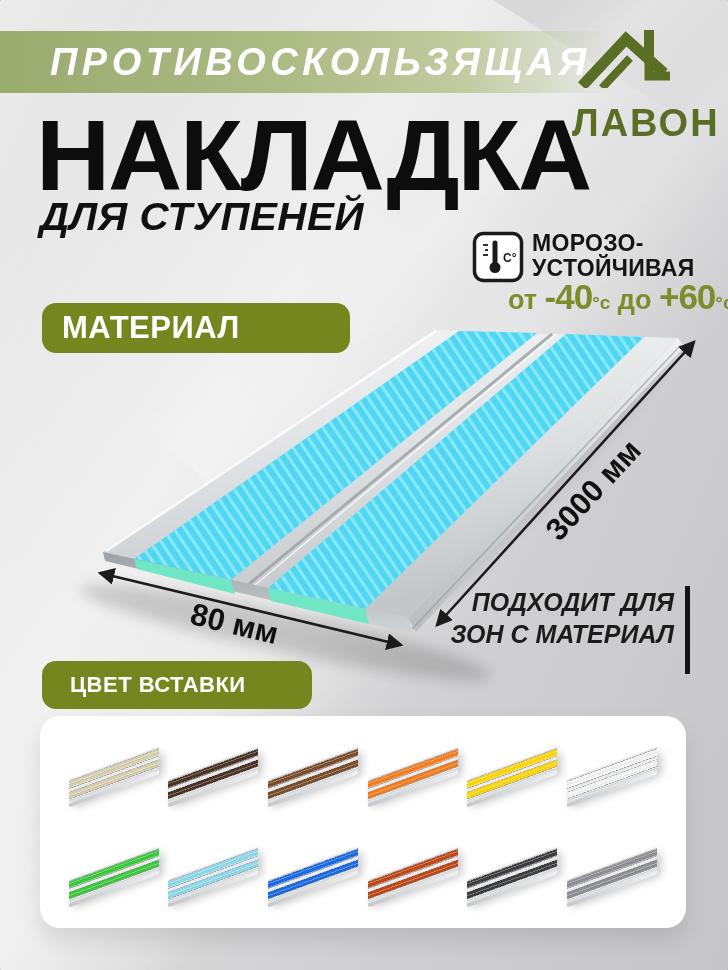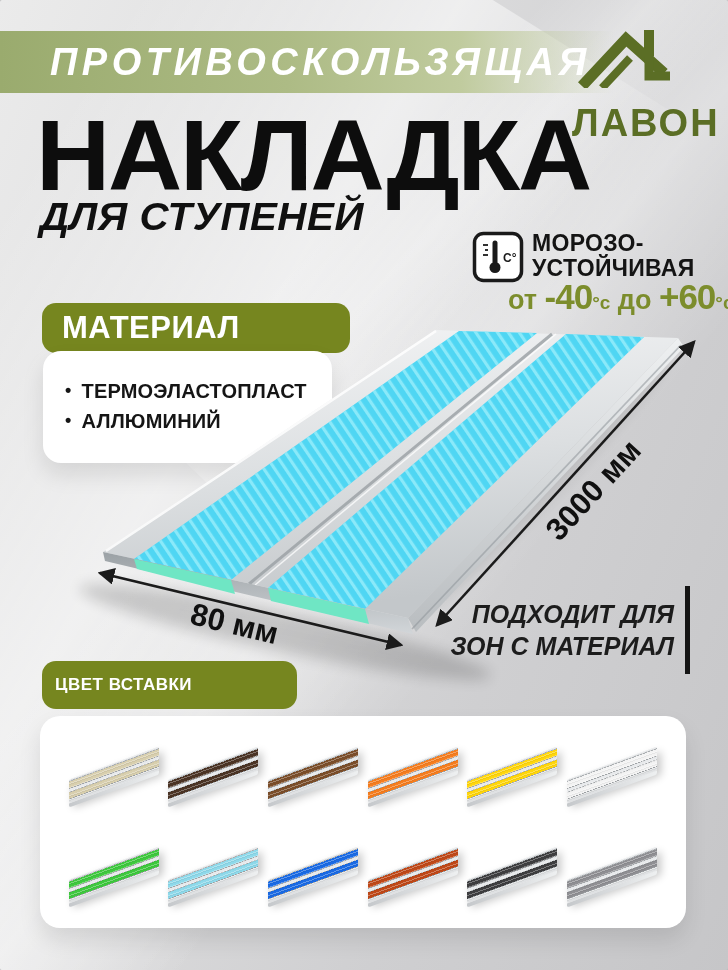--- a/index.html
+++ b/index.html
@@ -42,28 +42,28 @@
   .badge{position:absolute;background:var(--badge-green);color:#fff;font-weight:800;border-radius:14px;
     display:flex;align-items:center;}
   .badge.material{left:42px;top:303px;width:288px;height:50px;padding-left:20px;font-size:31px;letter-spacing:.5px;}
   .card{position:absolute;background:#fff;border-radius:18px;box-shadow:0 12px 22px rgba(0,0,0,.10);}
   .card.material-card{left:43px;top:351px;width:289px;height:112px;}
   .material-list{margin:26px 0 0 22px;padding:0;list-style:none;}
   .material-list li{font-size:20px;font-weight:800;color:#151515;line-height:29px;letter-spacing:.2px;}
   .material-list li::before{content:"•";margin-right:10px;font-size:18px;position:relative;top:-2px;}
 
   
-  .suit{position:absolute;top:586px;right:38px;display:flex;align-items:center;gap:11px;}
+  .suit{position:absolute;top:586px;right:38px;display:flex;align-items:flex-start;gap:11px;}
   .suit-text{text-align:right;font-style:italic;font-size:25px;line-height:32px;color:#1c1c1c;font-weight:600;}
   .suit-text .xbold{font-weight:800;}
   .suit-text .light{font-weight:500;}
   .suit-bar{width:5px;height:88px;background:#141414;}
 
   
-  .badge.colors{left:42px;top:661px;width:242px;height:48px;padding-left:13px;font-size:17px;letter-spacing:.5px;}
+  .badge.colors{left:42px;top:661px;width:242px;height:48px;padding-left:28px;font-size:22px;letter-spacing:.5px;}
   .card.colors-card{left:40px;top:716px;width:646px;height:212px;border-radius:20px;}
   .swatch-grid{display:grid;grid-template-columns:repeat(6,1fr);padding:12px 24px 0 24px;row-gap:6px;}
   .cell{height:94px;display:flex;align-items:center;justify-content:center;}
   .mini{width:90px;height:24px;transform:skewY(-20deg);border-radius:2px;position:relative;
     box-shadow:4px 6px 8px rgba(0,0,0,.22);
     background:linear-gradient(180deg,
       #e3e5e7 0%,#e3e5e7 7%,#b0b4b7 7%,#b0b4b7 10%,
       var(--c) 10%,var(--c) 37%,#a9adb0 37%,#a9adb0 40%,
       #e8eaec 40%,#e8eaec 52%,#a9adb0 52%,#a9adb0 55%,
       var(--c) 55%,var(--c) 81%,#9b9fa2 81%,#9b9fa2 84%,
@@ -115,26 +115,20 @@
   </div>
   <div class="frost-label">
     <div>МОРОЗО-</div>
     <div>УСТОЙЧИВАЯ</div>
   </div>
   <div class="temp-line">
     <span class="w">от </span><span class="n">-40</span><span class="u">°с</span><span class="w"> до </span><span class="n">+60</span><span class="u">°с</span>
   </div>
 
   <div class="badge material">МАТЕРИАЛ</div>
-  <div class="card material-card">
-    <ul class="material-list">
-      <li>ТЕРМОЭЛАСТОПЛАСТ</li>
-      <li>АЛЛЮМИНИЙ</li>
-    </ul>
-  </div>
 
   <svg class="board-svg" viewBox="0 0 728 970">
     <defs>
       <linearGradient id="alu" x1="0" y1="0" x2="0.25" y2="1">
         <stop offset="0" stop-color="#f5f6f7"></stop>
           <stop offset=".55" stop-color="#dcdfe1"></stop>
           <stop offset="1" stop-color="#c3c7ca"></stop>
       </linearGradient>
       <linearGradient id="aluFront" x1="0" y1="0" x2="0" y2="1">
         <stop offset="0" stop-color="#9ba1a5"></stop>

